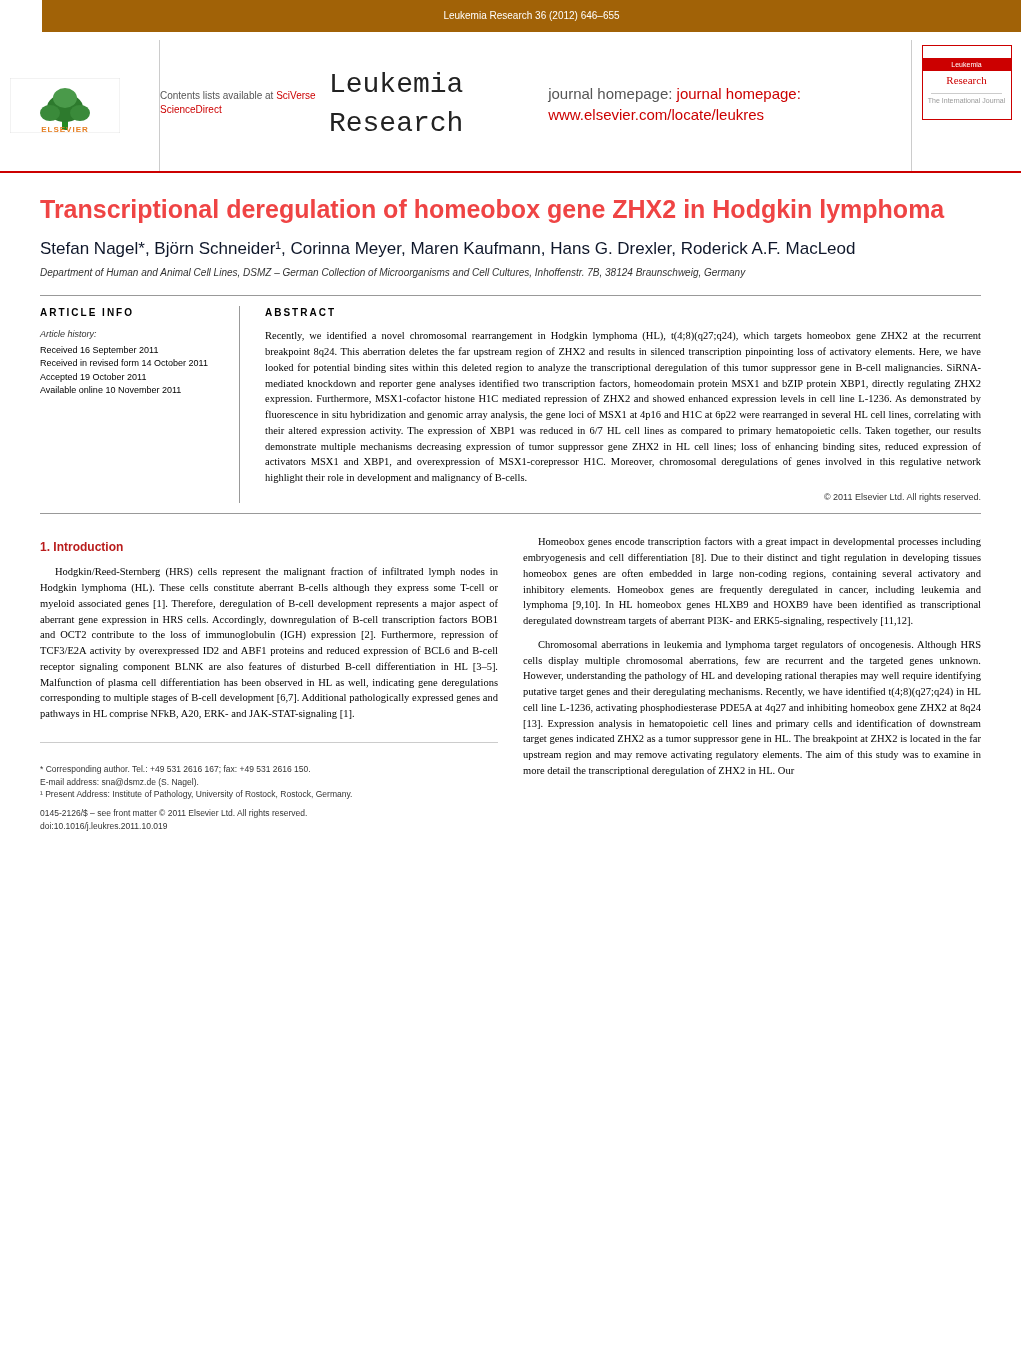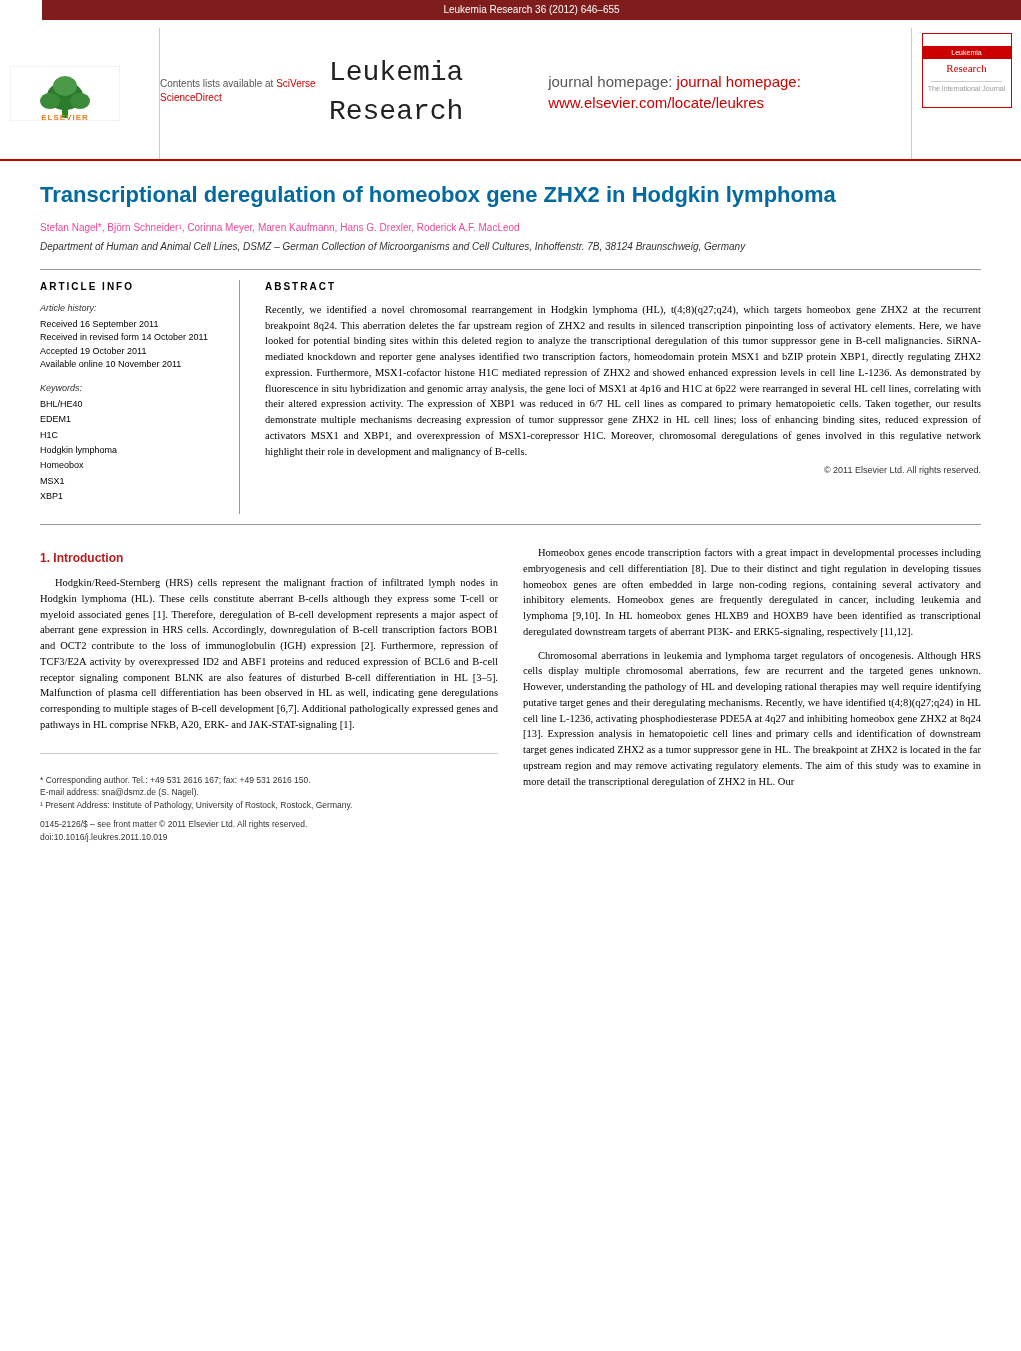--- a/index.html
+++ b/index.html
@@ -8,25 +8,25 @@
       background: #fff;
       color: #000;
       width: 1021px;
       min-height: 1351px;
       font-size: 13px;
       line-height: 1.4;
     }
 
     
     .journal-top-bar {
-      background: #7f1d1d;
+      background: #a16207;
       color: #fff;
       text-align: center;
       font-size: 10px;
-      padding: 3px 0;
+      padding: 9px 0;
       font-family: Arial, sans-serif;
       margin-left: 42px;
     }
 
     
     .journal-header {
       display: flex;
       align-items: stretch;
       border-bottom: 2px solid #c00;
       padding: 8px 0 0 0;
@@ -111,33 +111,33 @@
       margin-top: 2px;
     }
 
     
     .article-content {
       padding: 20px 40px;
     }
 
     
     .article-title {
-      font-size: 22px;
+      font-size: 25px;
       font-family: Arial, sans-serif;
       font-weight: bold;
-      color: #0369a1;
+      color: #ef4444;
       margin-bottom: 10px;
       line-height: 1.3;
     }
 
     
     .article-authors {
-      font-size: 10px;
-      font-family: Arial, sans-serif;
-      color: #ec4899;
+      font-size: 17px;
+      font-family: Arial, sans-serif;
+      color: #0f172a;
       margin-bottom: 5px;
       line-height: 1.5;
     }
 
     
     .article-affiliation {
       font-size: 10px;
       font-family: Arial, sans-serif;
       color: #333;
       font-style: italic;
@@ -324,26 +324,20 @@
       <h3>ARTICLE INFO</h3>
 
       <div class="info-section">
         <div class="info-label">Article history:</div>
         <div class="info-value">Received 16 September 2011</div>
         <div class="info-value">Received in revised form 14 October 2011</div>
         <div class="info-value">Accepted 19 October 2011</div>
         <div class="info-value">Available online 10 November 2011</div>
       </div>
 
-      <div class="info-section">
-        <div class="info-label">Keywords:</div>
-        <div class="keywords-list">
-          BHL/HE40<br>EDEM1<br>H1C<br>Hodgkin lymphoma<br>Homeobox<br>MSX1<br>XBP1
-        </div>
-      </div>
     </div>
 
     <div class="abstract-col">
       <h3>ABSTRACT</h3>
       <div class="abstract-text">
         Recently, we identified a novel chromosomal rearrangement in Hodgkin lymphoma (HL), t(4;8)(q27;q24), which targets homeobox gene ZHX2 at the recurrent breakpoint 8q24. This aberration deletes the far upstream region of ZHX2 and results in silenced transcription pinpointing loss of activatory elements. Here, we have looked for potential binding sites within this deleted region to analyze the transcriptional deregulation of this tumor suppressor gene in B-cell malignancies. SiRNA-mediated knockdown and reporter gene analyses identified two transcription factors, homeodomain protein MSX1 and bZIP protein XBP1, directly regulating ZHX2 expression. Furthermore, MSX1-cofactor histone H1C mediated repression of ZHX2 and showed enhanced expression levels in cell line L-1236. As demonstrated by fluorescence in situ hybridization and genomic array analysis, the gene loci of MSX1 at 4p16 and H1C at 6p22 were rearranged in several HL cell lines, correlating with their altered expression activity. The expression of XBP1 was reduced in 6/7 HL cell lines as compared to primary hematopoietic cells. Taken together, our results demonstrate multiple mechanisms decreasing expression of tumor suppressor gene ZHX2 in HL cell lines; loss of enhancing binding sites, reduced expression of activators MSX1 and XBP1, and overexpression of MSX1-corepressor H1C. Moreover, chromosomal deregulations of genes involved in this regulative network highlight their role in development and malignancy of B-cells.
       </div>
       <div class="copyright-text">© 2011 Elsevier Ltd. All rights reserved.</div>
     </div>
   </div>

